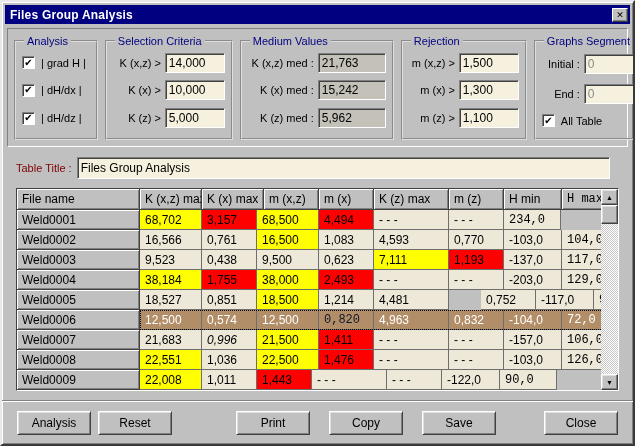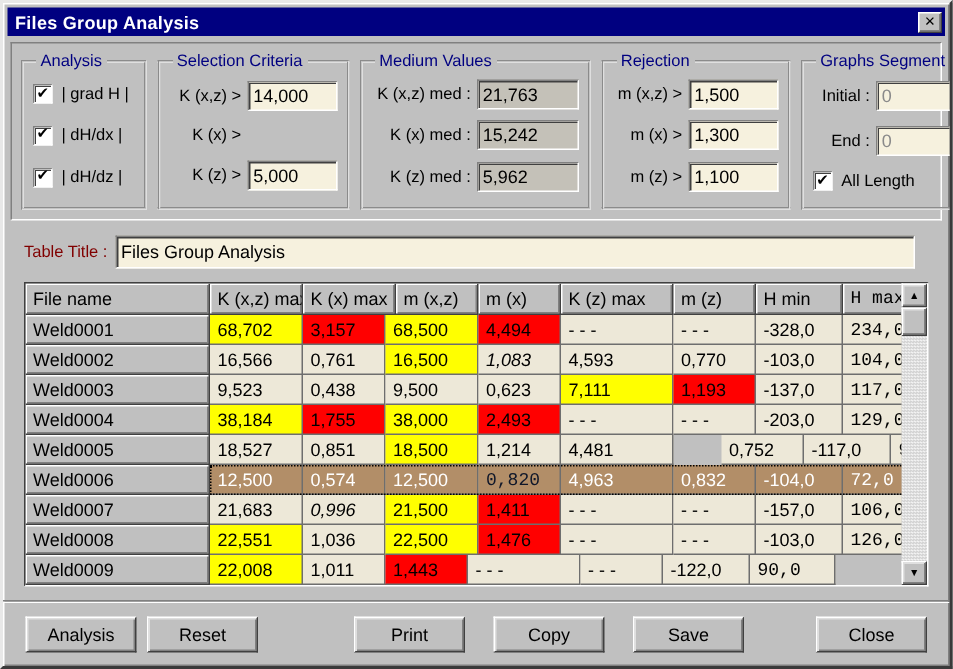--- a/index.html
+++ b/index.html
@@ -161,20 +161,21 @@
     </fieldset>
 
     <fieldset class="group g-selection">
       <legend>Selection Criteria</legend>
       <div class="frow">
         <label>K (x,z) &gt;</label>
         <input class="field cream" value="14,000" style="">
       </div>
       <div class="frow">
         <label>K (x) &gt;</label>
+        <input class="field cream" value="10,000" style="">
       </div>
       <div class="frow">
         <label>K (z) &gt;</label>
         <input class="field cream" value="5,000" style="">
       </div>
     </fieldset>
 
     <fieldset class="group g-medium">
       <legend>Medium Values</legend>
       <div class="frow">
@@ -214,21 +215,21 @@
         <input class="field disabled-field" readonly="" value="0" style="">
       </div>
       <div class="frow">
         <label>End :</label>
         <input class="field disabled-field" readonly="" value="0" style="">
       </div>
       <div class="frow">
         <span class="checkbox">
             <span class="mark">✔</span>
           </span>
-        <label style="text-align:left;width:auto;">All Length</label>
+        <label style="text-align:left;width:auto;">All Table</label>
       </div>
     </fieldset>
 
   </div>
 
   <div class="title-row">
     <label>Table Title :</label>
     <input class="field cream title-input" value="Files Group Analysis" style="">
   </div>
 
@@ -248,31 +249,30 @@
       <div>
           <div class="t-row">
             <div class="t-cell raised c0">Weld0001</div>
             <div class="data-wrap">
               <div class="t-cell c1" style="background: rgb(255, 255, 0);">68,702</div>
               <div class="t-cell c2" style="background: rgb(255, 0, 0);">3,157</div>
               <div class="t-cell c3" style="background: rgb(255, 255, 0);">68,500</div>
               <div class="t-cell c4" style="background: rgb(255, 0, 0);">4,494</div>
               <div class="t-cell c5" style="background: rgb(237, 232, 216);">- - -</div>
               <div class="t-cell c6" style="background: rgb(237, 232, 216);">- - -</div>
-              <div class="t-cell c7" style="background: rgb(237, 232, 216);">-328,0</div>
               <div class="t-cell c8" style="background: rgb(237, 232, 216);">234,0</div>
             </div>
           </div>
           <div class="t-row">
             <div class="t-cell raised c0">Weld0002</div>
             <div class="data-wrap">
               <div class="t-cell c1" style="background: rgb(237, 232, 216);">16,566</div>
               <div class="t-cell c2" style="background: rgb(237, 232, 216);">0,761</div>
               <div class="t-cell c3" style="background: rgb(255, 255, 0);">16,500</div>
-              <div class="t-cell c4" style="background: rgb(237, 232, 216); font-style: italic;">1,083</div>
+              <div class="t-cell c4" style="background: rgb(237, 232, 216);">1,083</div>
               <div class="t-cell c5" style="background: rgb(237, 232, 216);">4,593</div>
               <div class="t-cell c6" style="background: rgb(237, 232, 216);">0,770</div>
               <div class="t-cell c7" style="background: rgb(237, 232, 216);">-103,0</div>
               <div class="t-cell c8" style="background: rgb(237, 232, 216);">104,0</div>
             </div>
           </div>
           <div class="t-row">
             <div class="t-cell raised c0">Weld0003</div>
             <div class="data-wrap">
               <div class="t-cell c1" style="background: rgb(237, 232, 216);">9,523</div>

